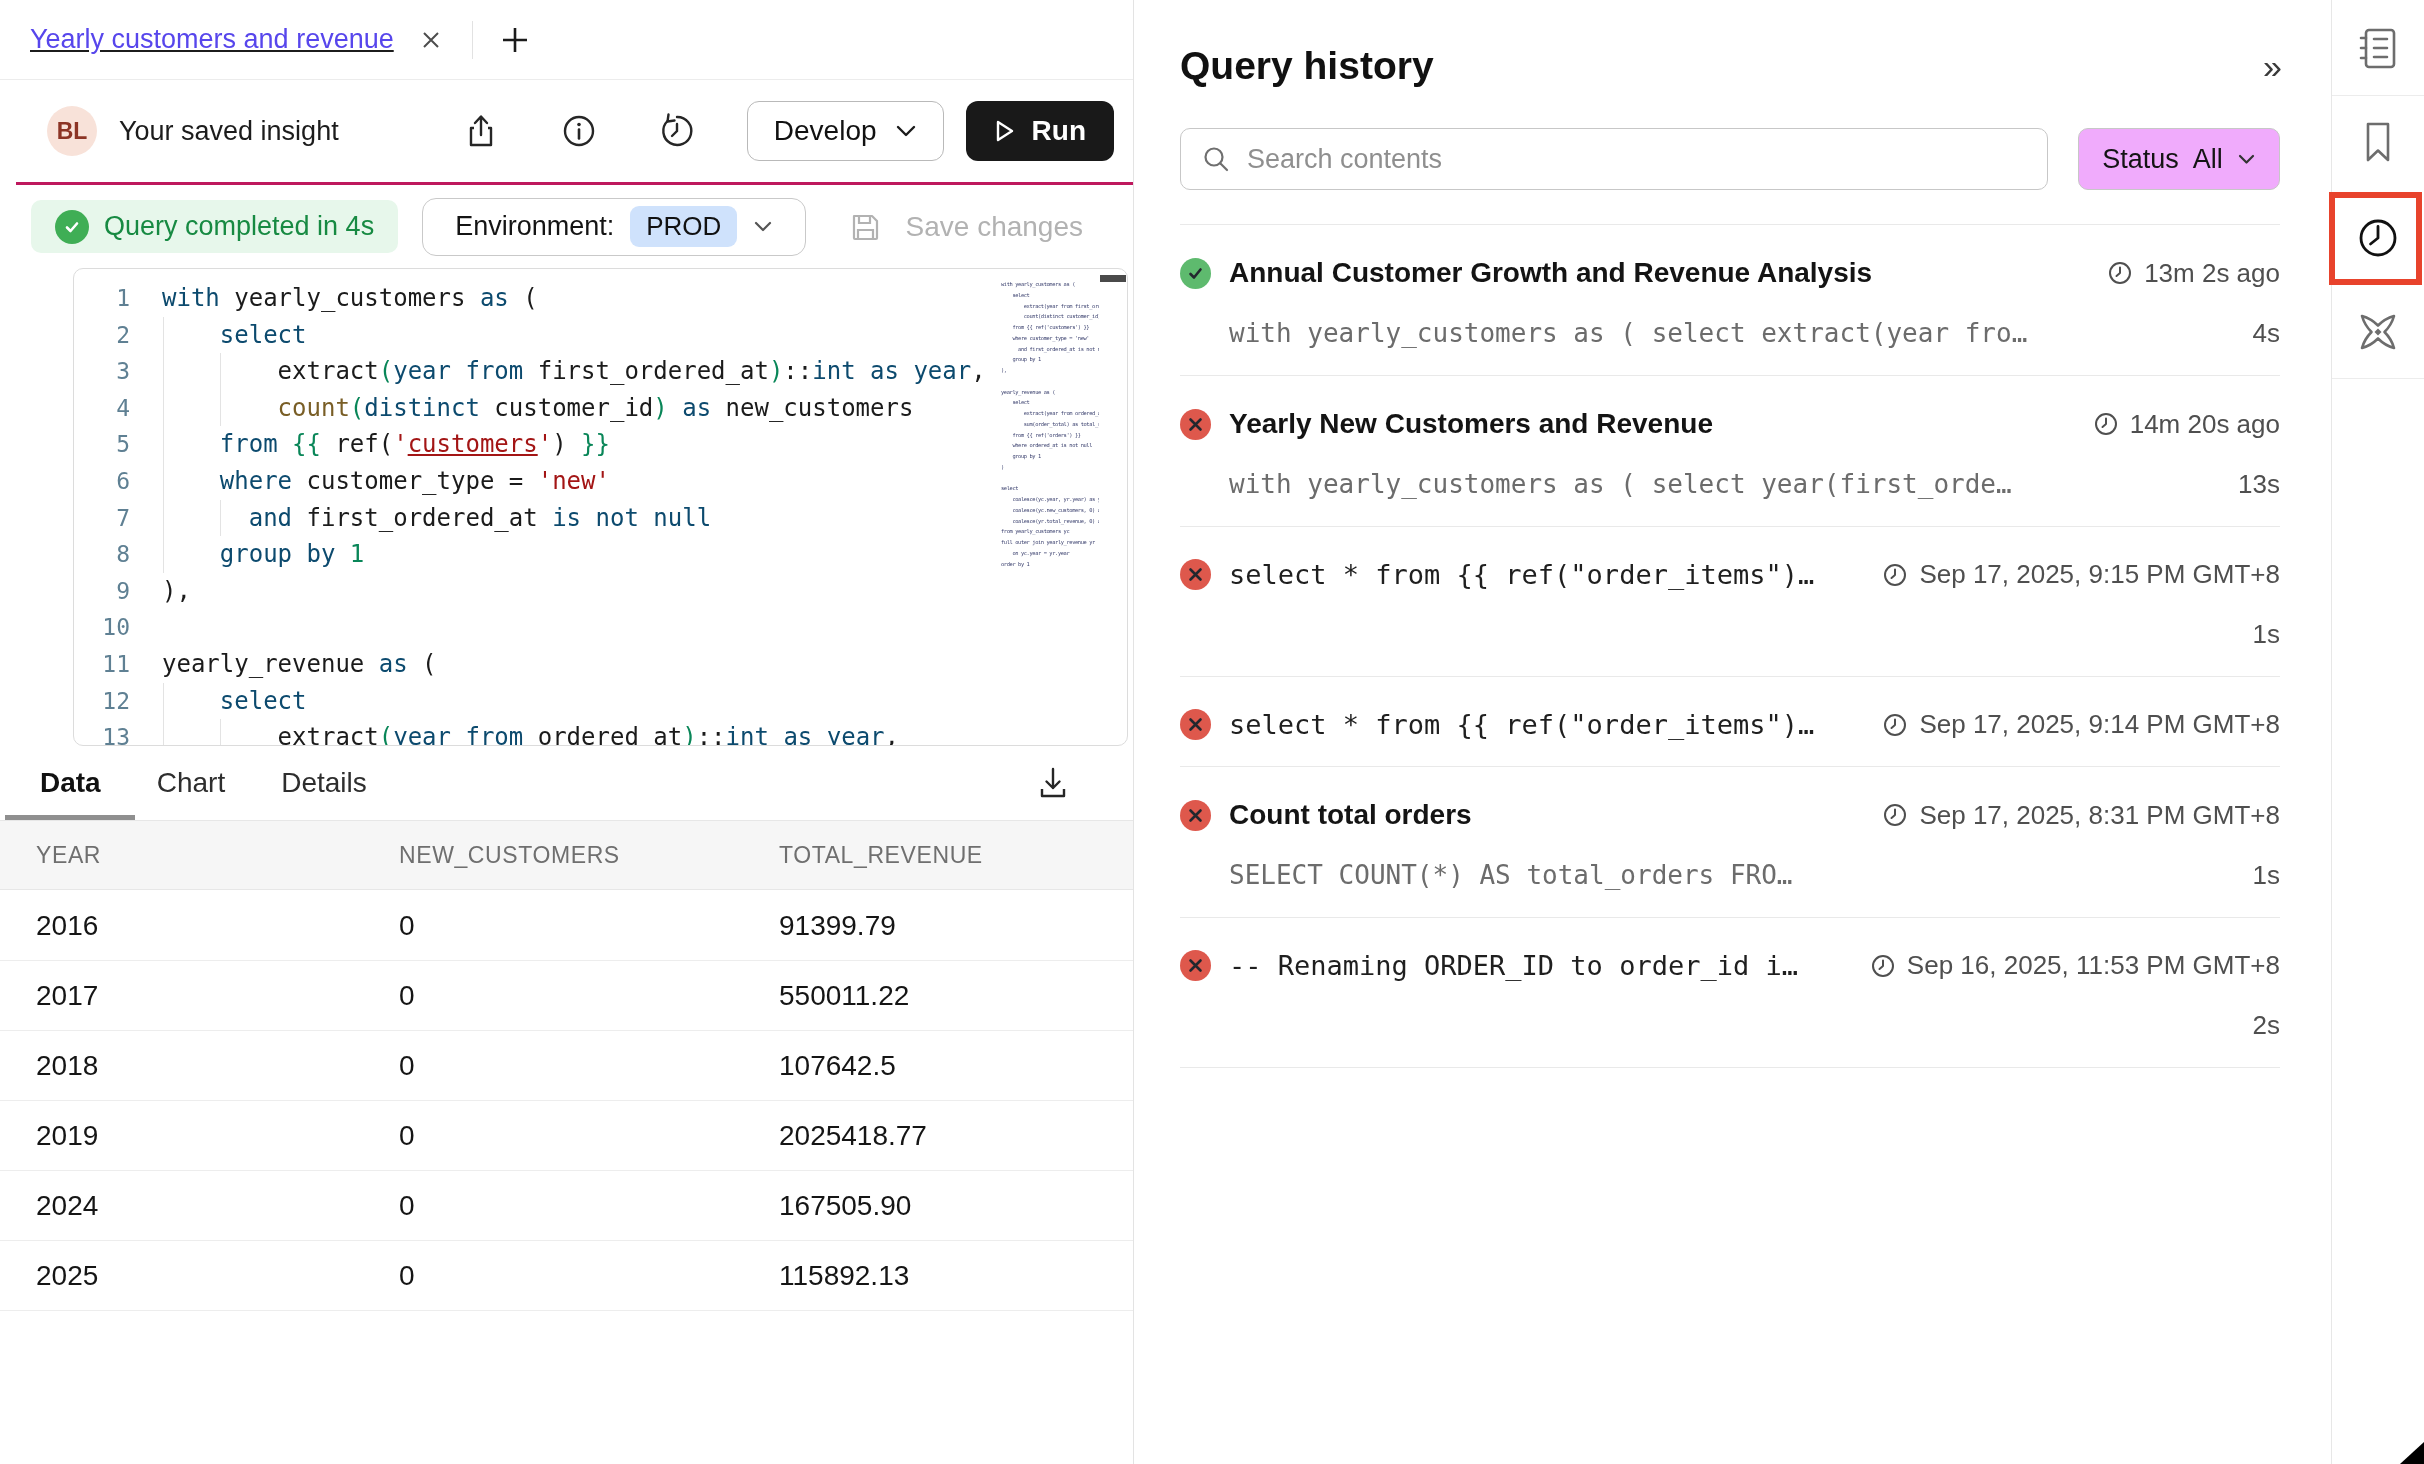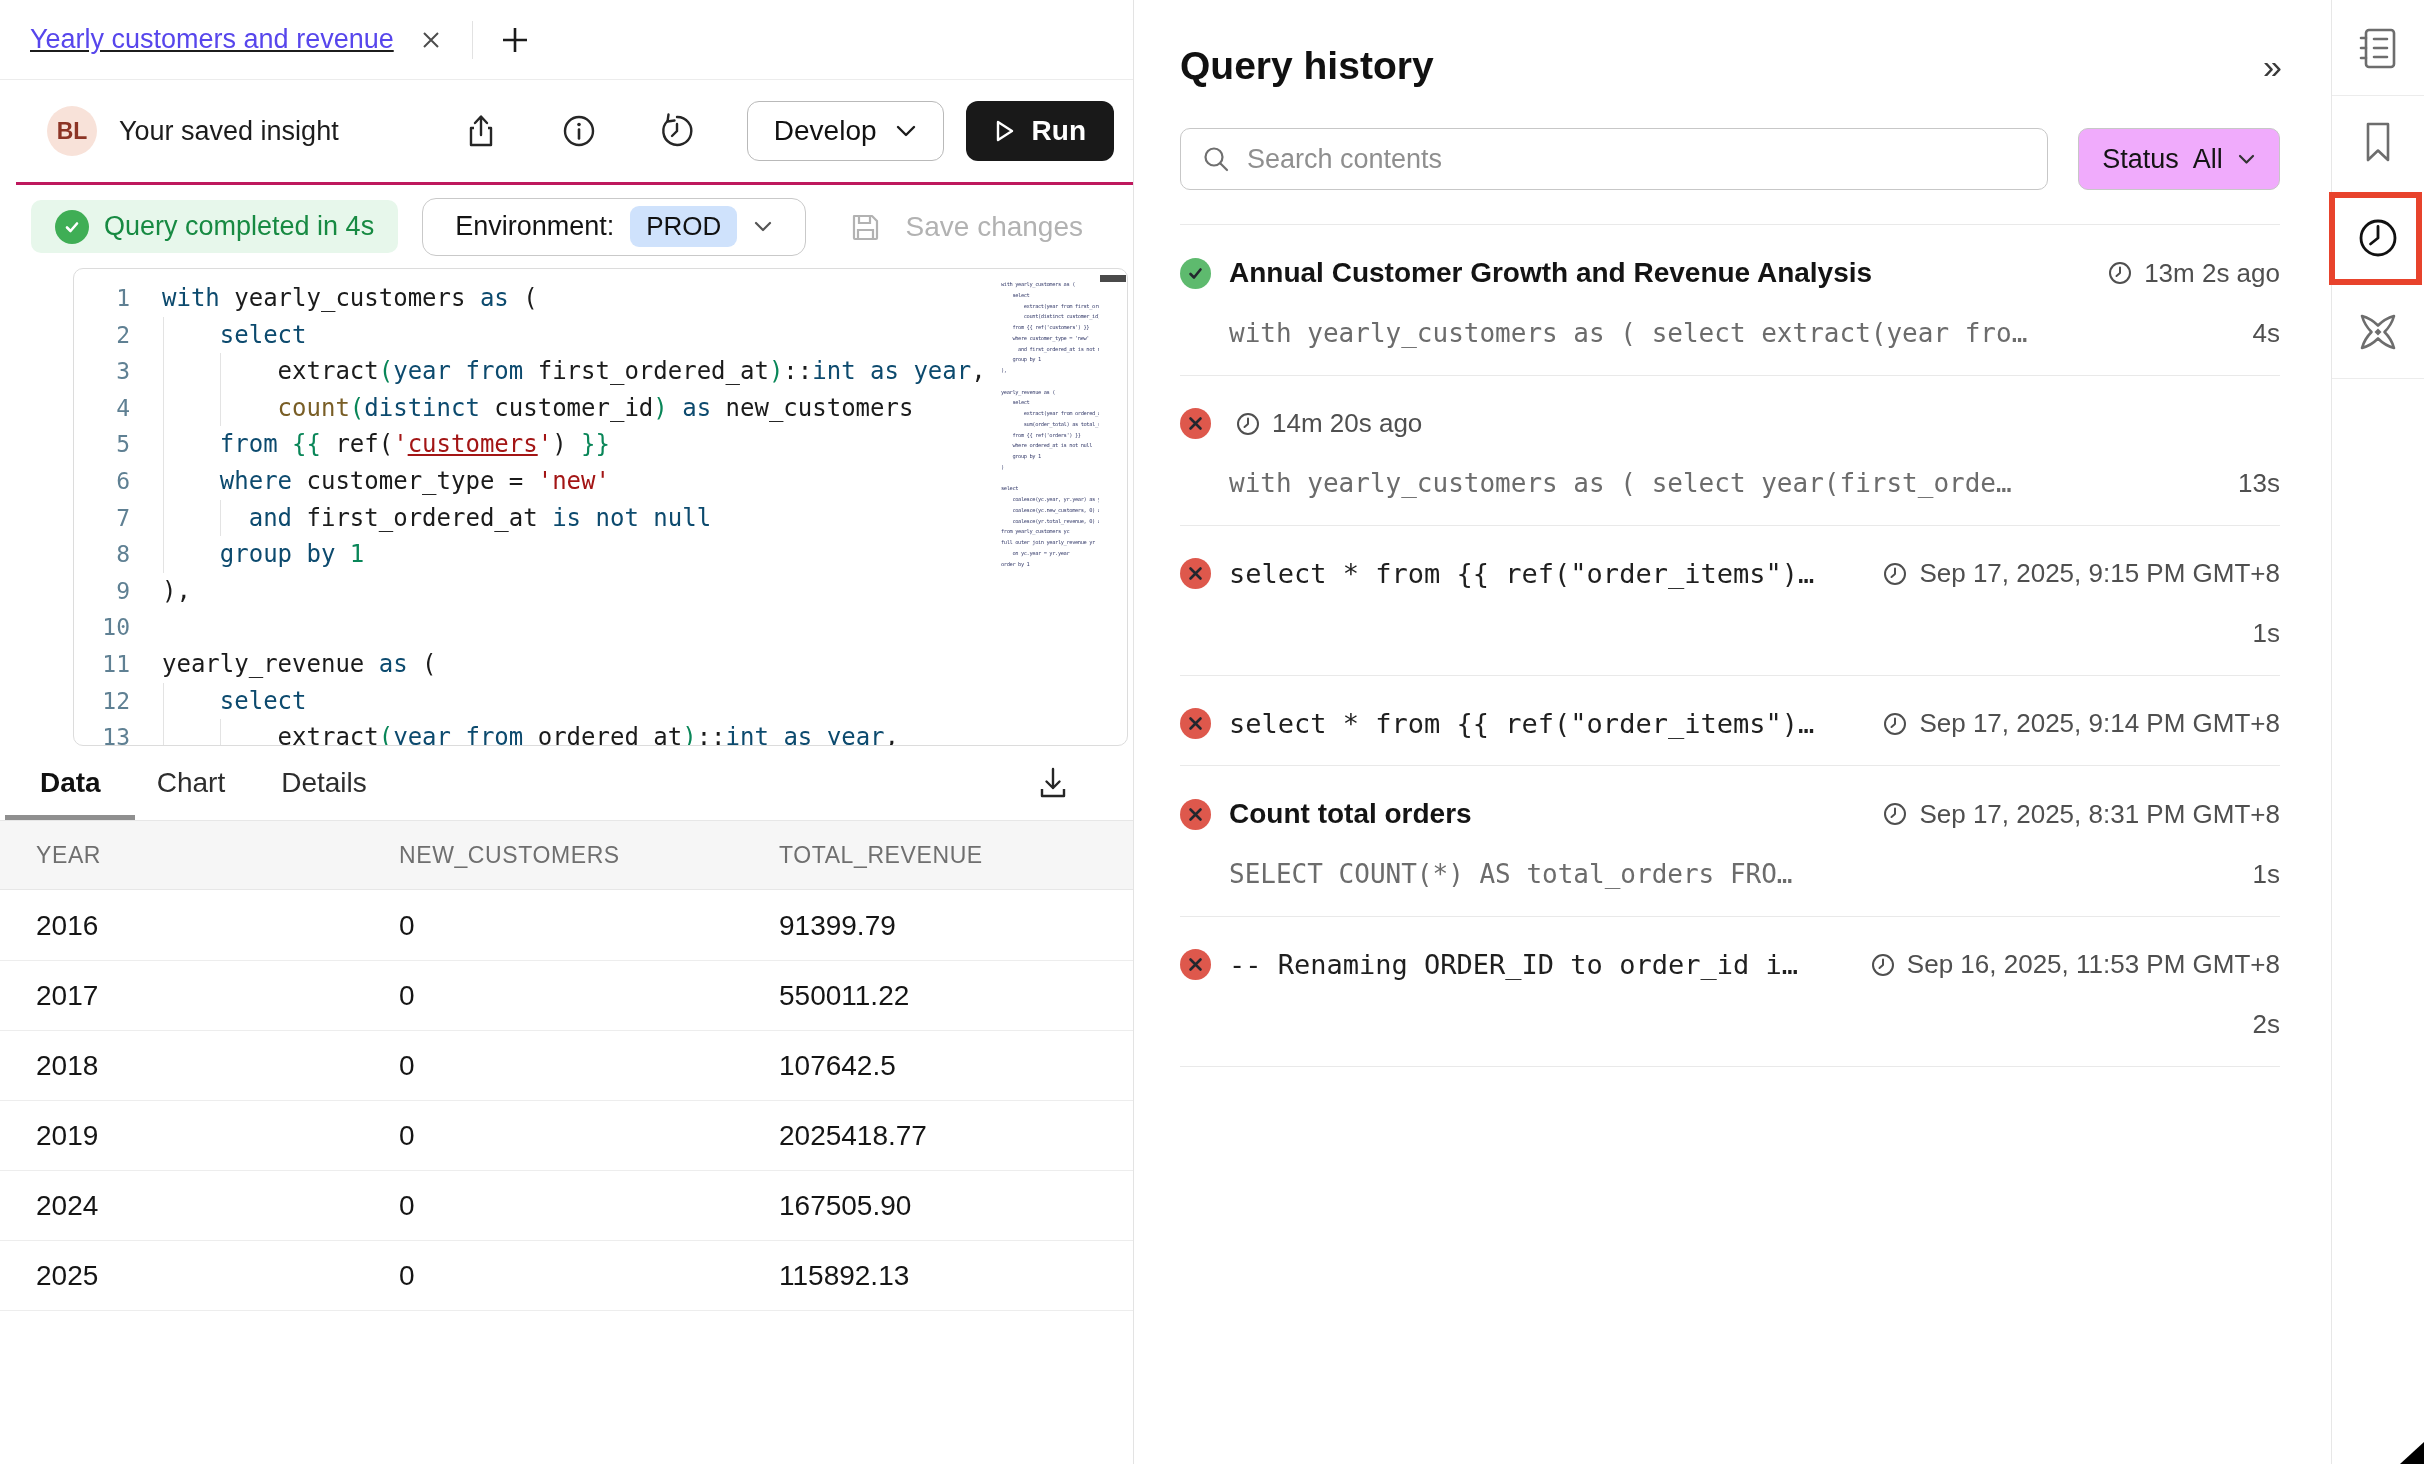--- a/index.html
+++ b/index.html
@@ -349,20 +349,21 @@
             <span class="idur">4s</span>
           </div>
         </div>
         <div class="hp-item">
           <div class="hp-row1">
             <span class="sicon error">
               <svg width="17" height="17" viewBox="0 0 17 17">
                 <path d="M3.5 3.5 L13.5 13.5 M13.5 3.5 L3.5 13.5" stroke="#23272e" stroke-width="2.6" stroke-linecap="round"></path>
               </svg>
             </span>
+            <span class="ititle">Yearly New Customers and Revenue</span>
             <span class="itime">
               <svg width="26" height="26" viewBox="0 0 26 26">
                 <circle cx="13" cy="13" r="10" stroke="#4f4f4f" stroke-width="2" fill="none"></circle>
                 <path d="M13 13 V7.5 M13 13 L9.5 16" stroke="#4f4f4f" stroke-width="2" fill="none" stroke-linecap="round"></path>
               </svg>
               <span>14m 20s ago</span>
             </span>
           </div>
           <div class="hp-row2">
             <span class="isub">with yearly_customers as ( select year(first_orde…</span>

